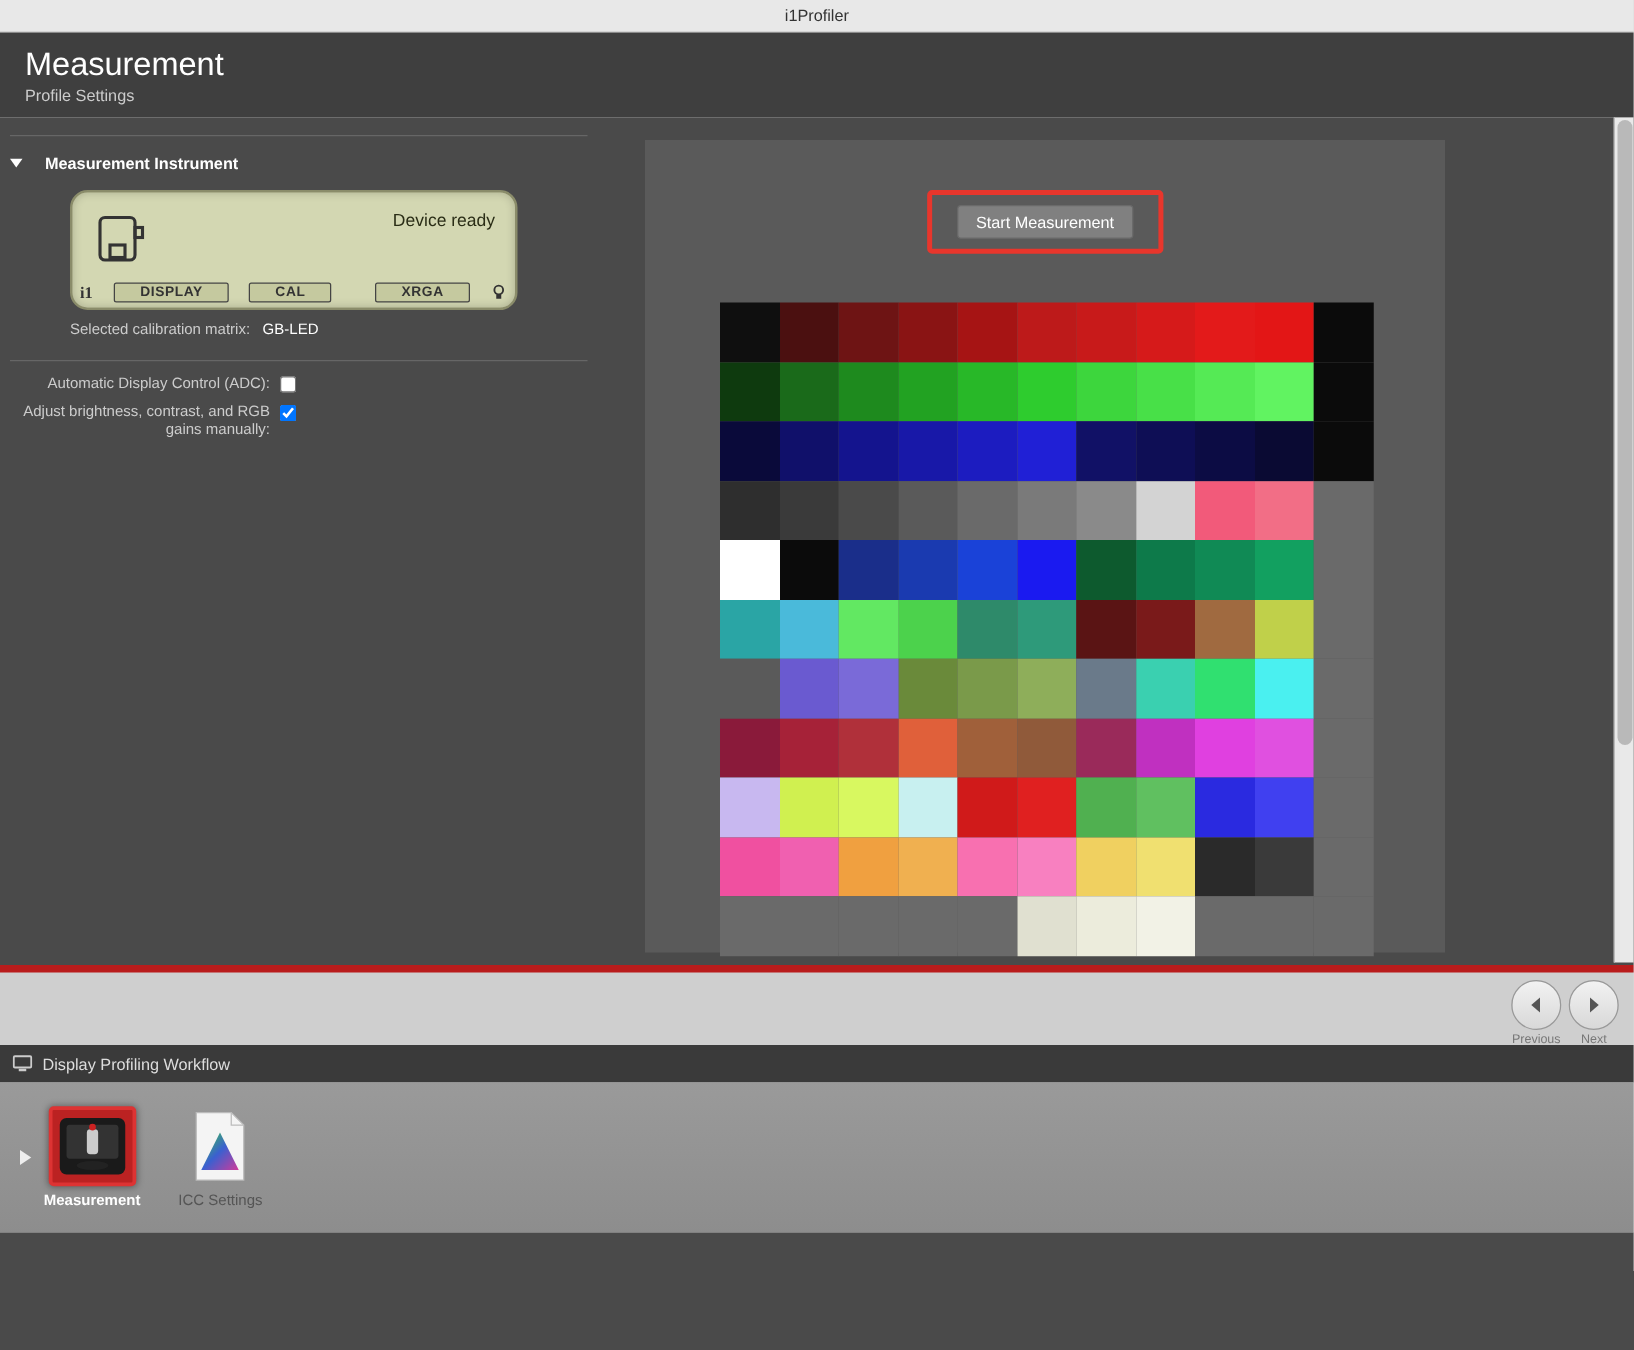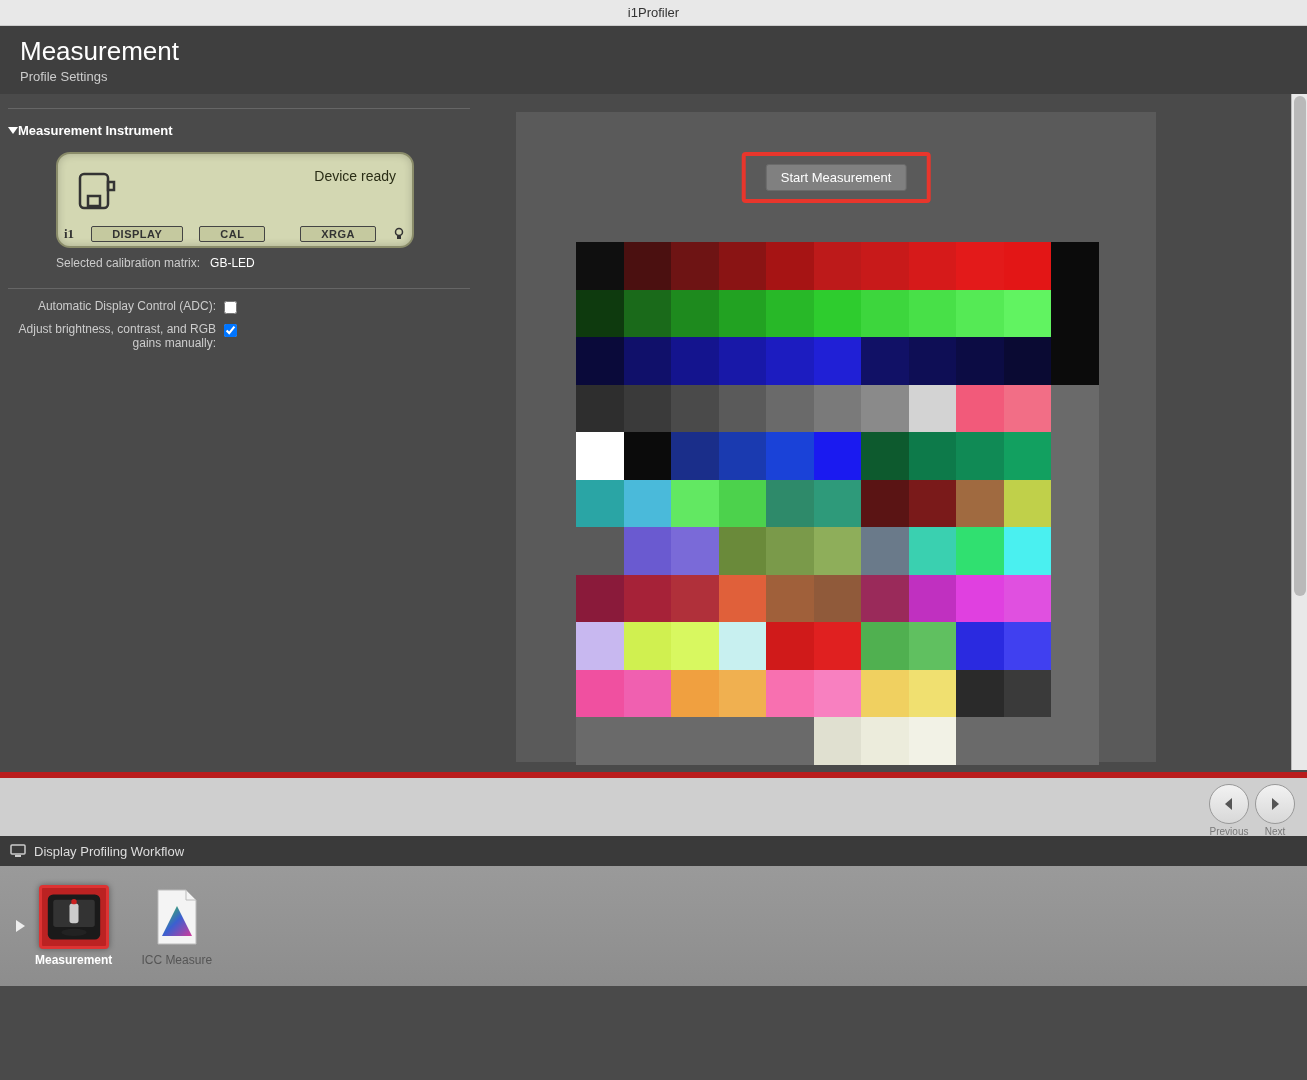--- a/index.html
+++ b/index.html
@@ -9,21 +9,21 @@
 
   .header { height: 68px; background: #3f3f3f; padding: 10px 20px; }
   .header h1 { color: #fff; font-size: 26px; font-weight: 400; }
   .header .sub { color: #ccc; font-size: 13px; margin-top: 2px; }
 
   .main { display: flex; height: 678px; background: #4a4a4a; }
   .left { width: 490px; padding: 12px 20px 0 8px; color: #ddd; }
   .section-title { font-size: 15px; font-weight: 600; color: #fff; padding: 8px 0; }
   .divider { border-bottom: 1px solid #666; margin: 2px 0 10px 0; }
 
-  .expander { display: flex; align-items: center; gap: 0; cursor: pointer; font-size: 13px; font-weight: 600; color: #fff; padding: 4px 0; }
+  .expander { display: flex; align-items: center; gap: 18px; cursor: pointer; font-size: 13px; font-weight: 600; color: #fff; padding: 4px 0; }
   .tri { width: 0; height: 0; border-left: 5px solid transparent; border-right: 5px solid transparent; border-top: 7px solid #fff; }
 
   .lcd-panel { margin: 10px 0 8px 48px; width: 358px; height: 96px; background: #d3d7b2; border: 2px solid #8a8c6a; border-radius: 14px; position: relative; box-shadow: inset 0 0 8px rgba(0,0,0,0.2); }
   .lcd-icon { position: absolute; left: 18px; top: 14px; width: 40px; height: 46px; }
   .lcd-status { position: absolute; right: 16px; top: 14px; font-size: 14px; color: #2a2d16; font-weight: 500; }
   .lcd-bottom { position: absolute; left: 6px; right: 6px; bottom: 4px; display: flex; gap: 16px; align-items: center; }
   .lcd-tag { border: 1.5px solid #444; border-radius: 2px; font-size: 11px; font-weight: 700; color: #333; padding: 1px 20px; background: #c5c99f; letter-spacing: 0.5px; }
   .lcd-i1 { font-family: serif; font-weight: 700; color:#333; font-size:13px; margin-right:1px; display:inline-flex; align-items:center; }
   .lcd-bulb { width: 14px; height: 14px; }
 
@@ -320,17 +320,17 @@
         <path d="M25 18 L40 48 L10 48 Z" fill="url(#g)"></path>
         <defs>
             <linearGradient id="g" x1="0" y1="0" x2="1" y2="1">
           <stop offset="0" stop-color="#3ad03a"></stop>
               <stop offset="0.5" stop-color="#3a60d0"></stop>
               <stop offset="1" stop-color="#d03a9a"></stop>
         </linearGradient>
           </defs>
       </svg>
     </div>
-    <div class="wf-lbl wf-inactive">ICC Measure</div>
+    <div class="wf-lbl wf-inactive">ICC Settings</div>
   </div>
 </div>
 
 <div class="footer"></div>
 
 </body></html>

